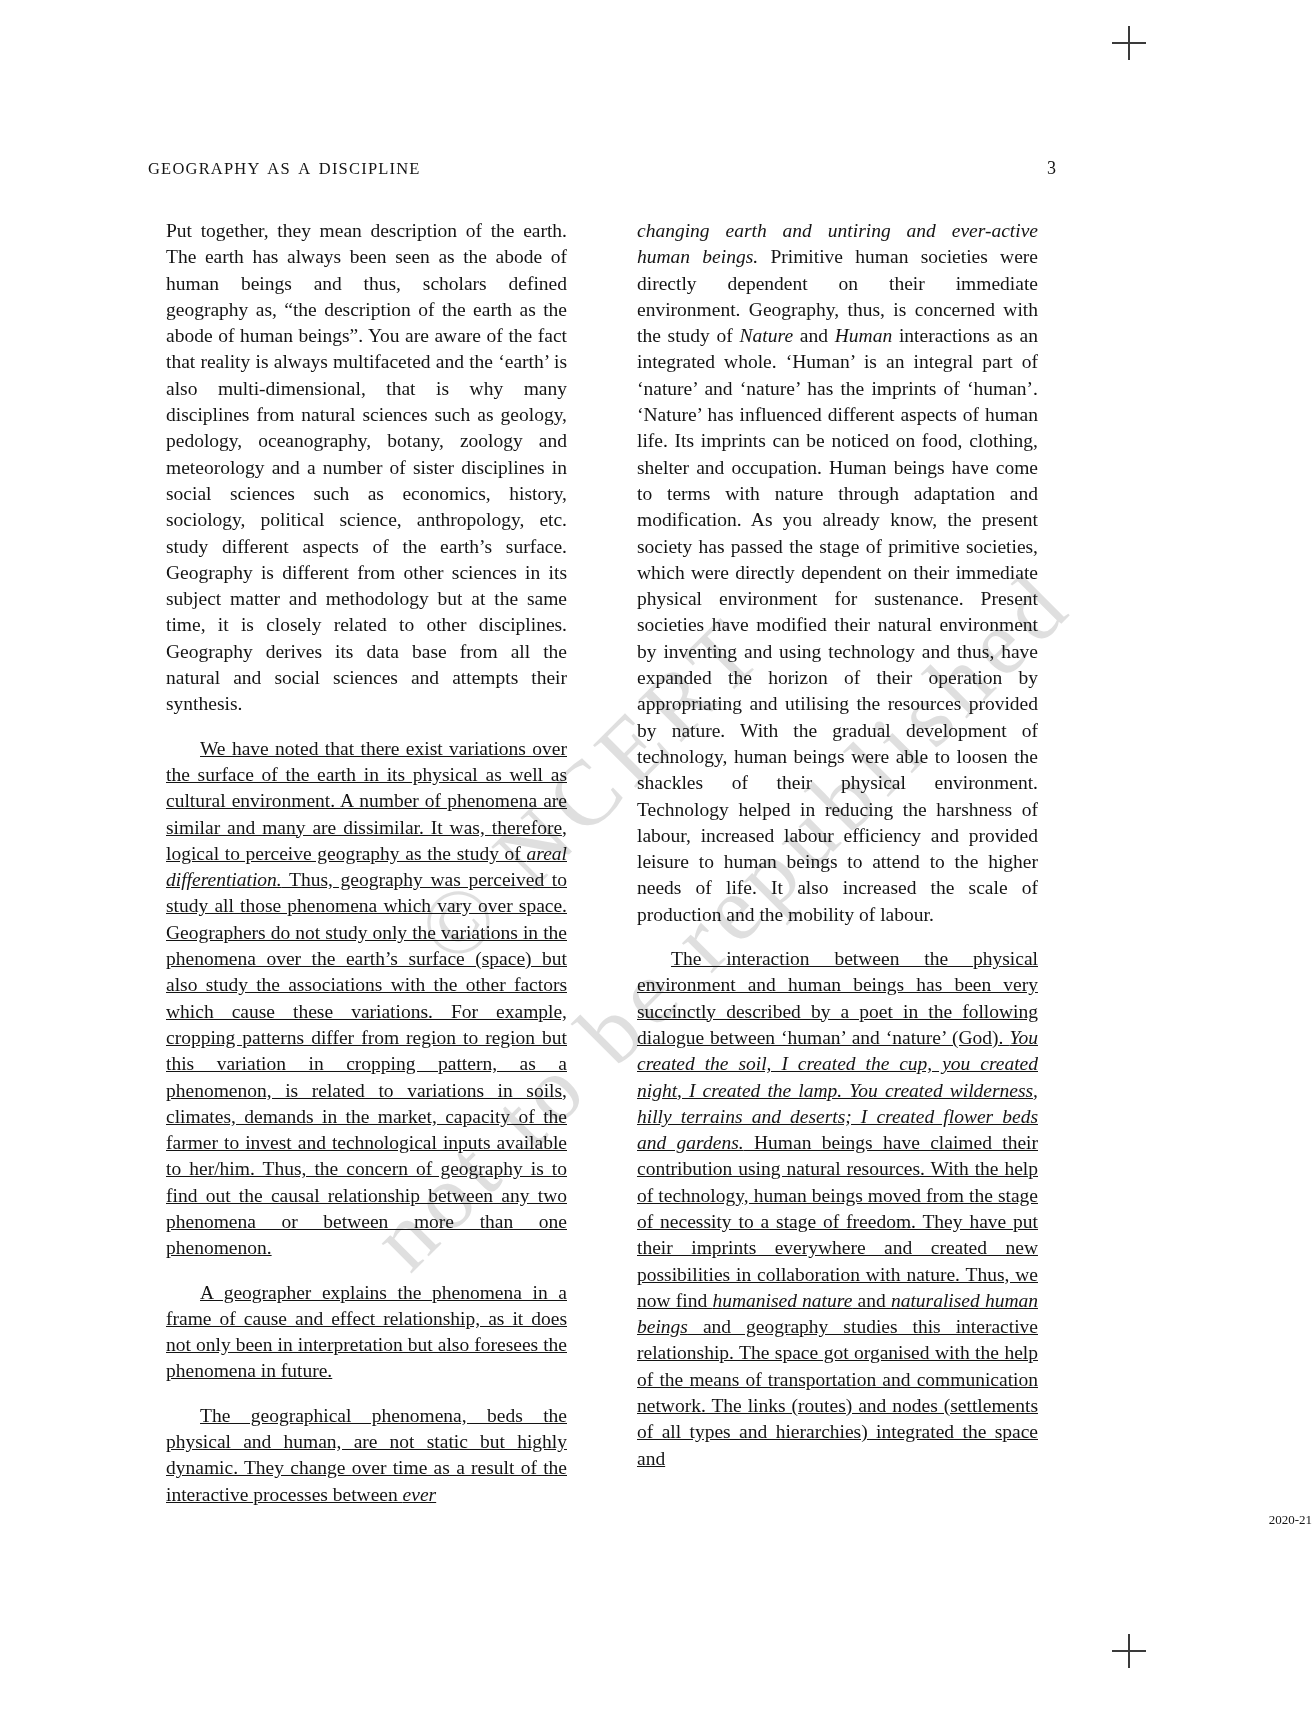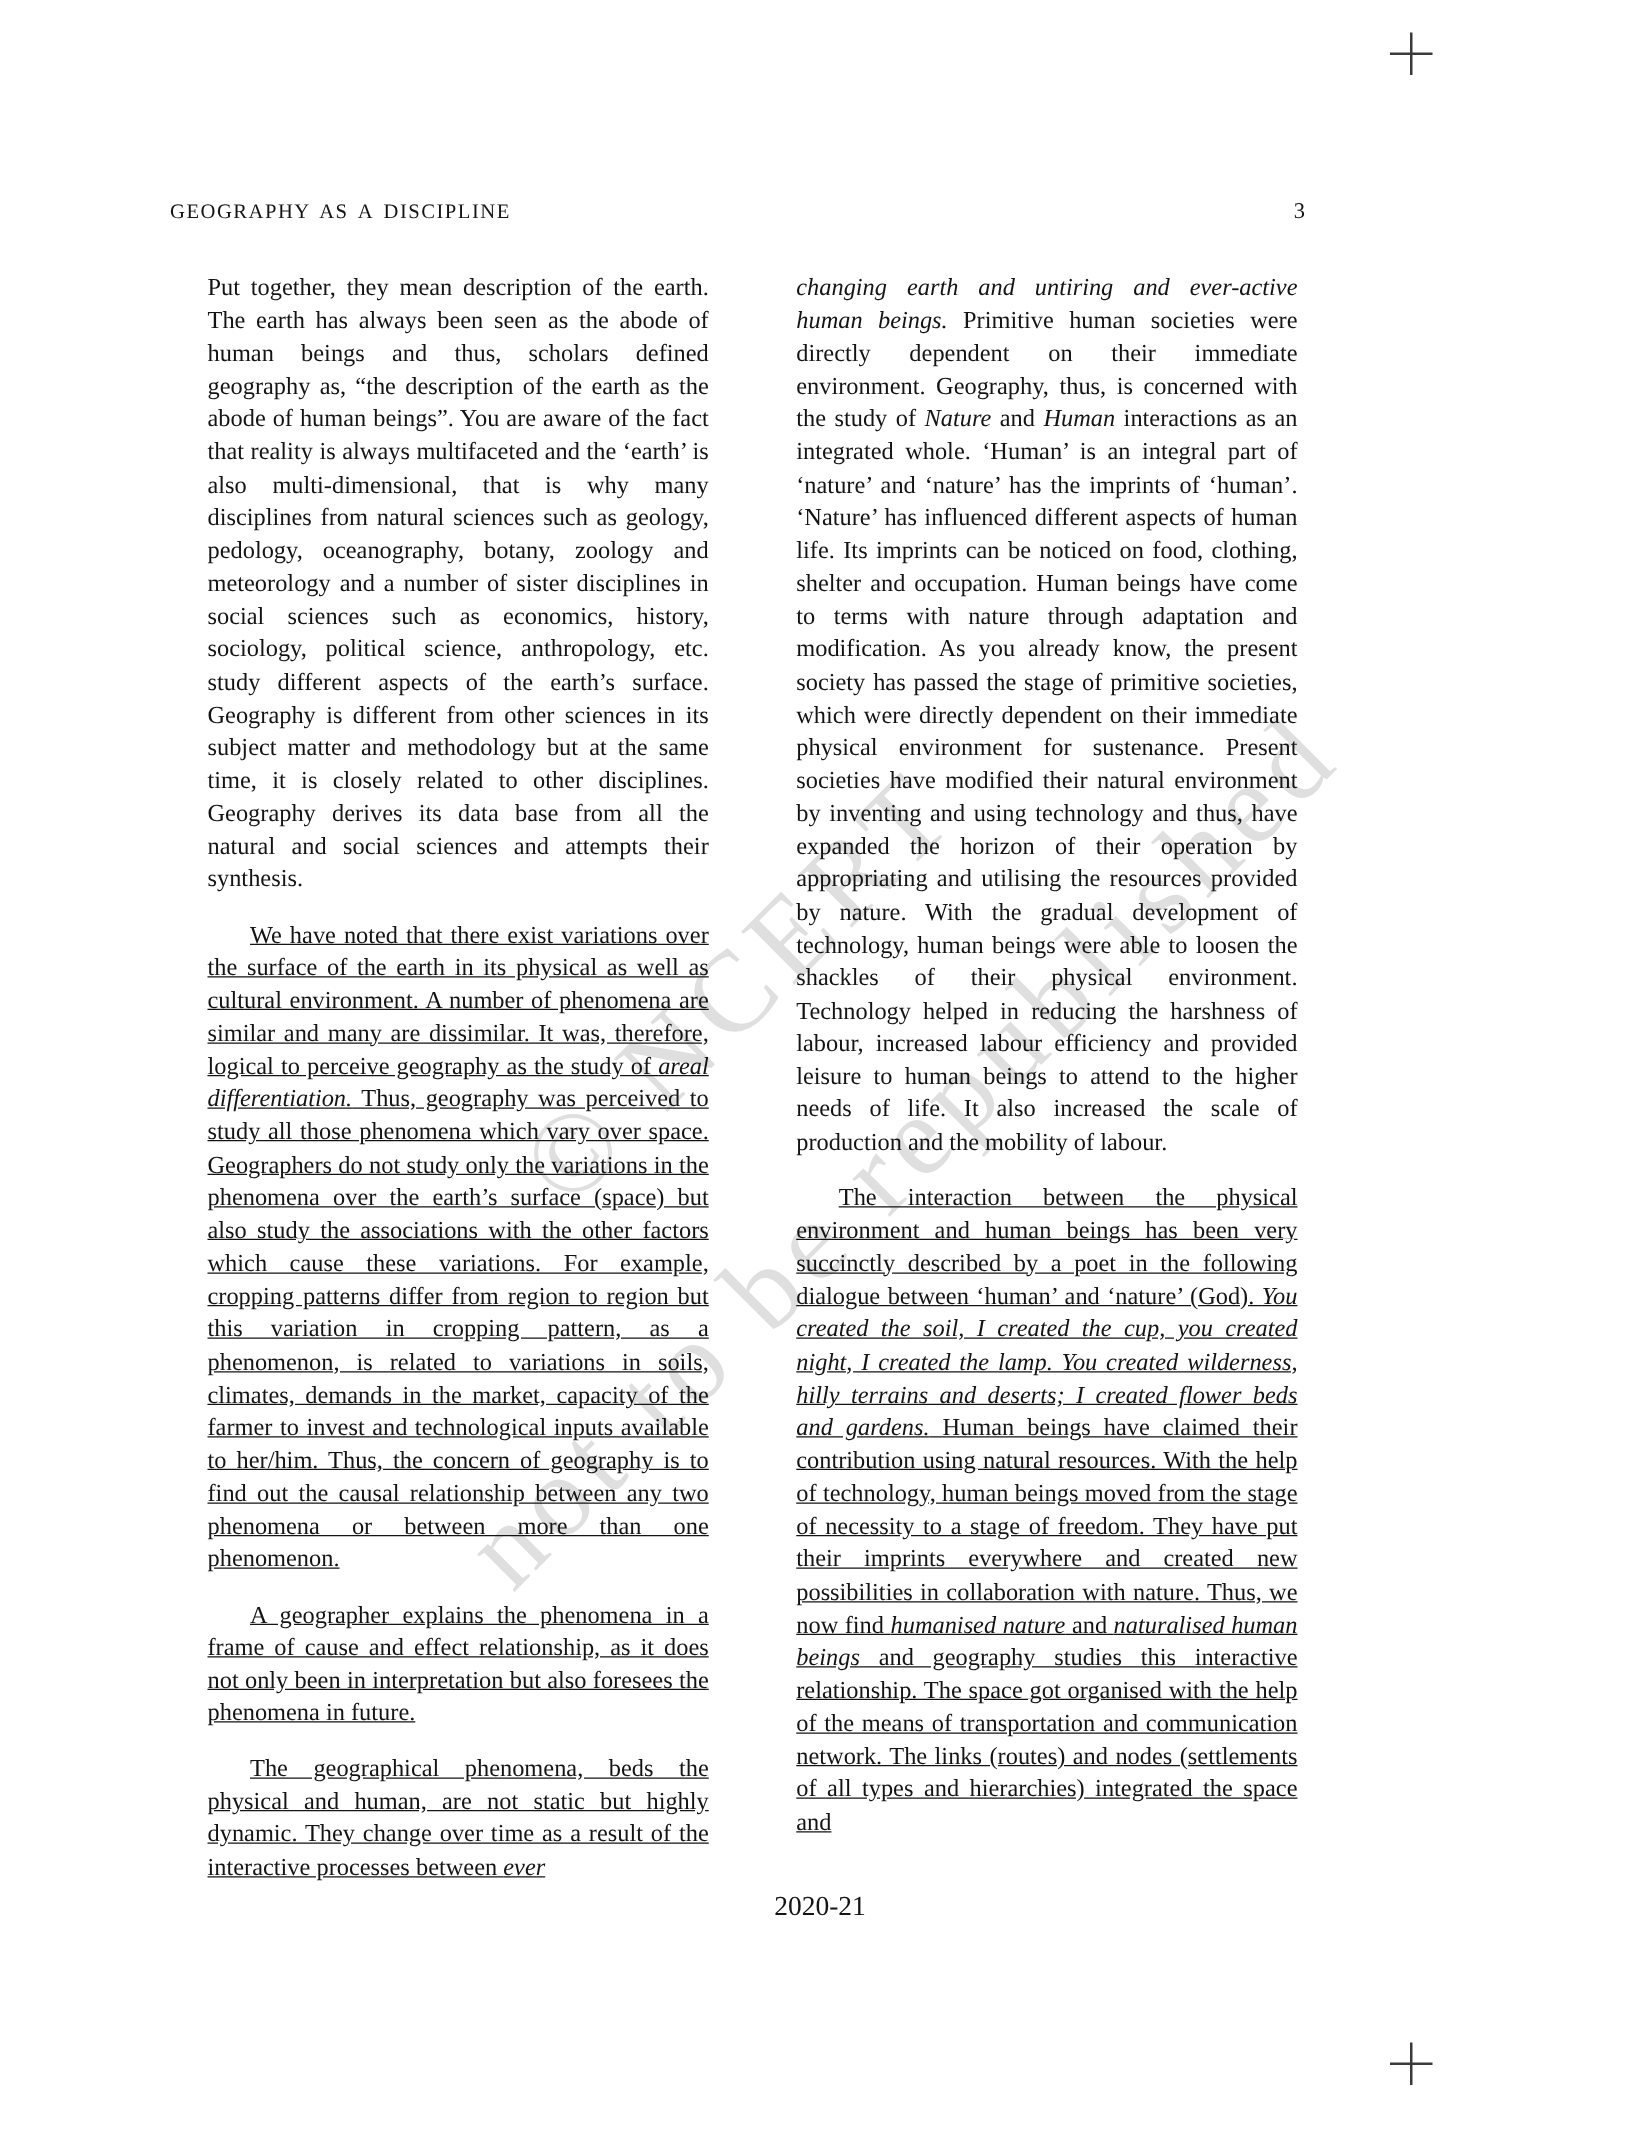--- a/index.html
+++ b/index.html
@@ -10,21 +10,21 @@
     margin: 0 auto;
     background: #ffffff;
     font-family: "Liberation Serif", "DejaVu Serif", serif;
     color: #141414;
     overflow: hidden;
   }
 
   
   .header {
     position: absolute;
-    left: 136px;
+    left: 148px;
     top: 158px;
     width: 908px;
     display: flex;
     justify-content: space-between;
     align-items: center;
     font-size: 16.5px;
     letter-spacing: 1.2px;
   }
   .header .title { word-spacing: 3px; }
   .header .pagenum { letter-spacing: 0; font-size: 18px; }
@@ -48,22 +48,22 @@
   .col p.para { margin: 18px; }
   .col p.para.indent { text-indent: 34px; text-decoration: underline; }
   .it { font-style: italic; }
 
   
   .footer {
     position: absolute;
     left: 0;
     top: 1512px;
     width: 1312px;
-    text-align: center;
-    font-size: 22px;
+    text-align: right;
+    font-size: 13px;
   }
 
   
   .watermark {
     position: absolute;
     left: 0;
     top: 0;
     width: 1312px;
     height: 1709px;
     display: flex;

